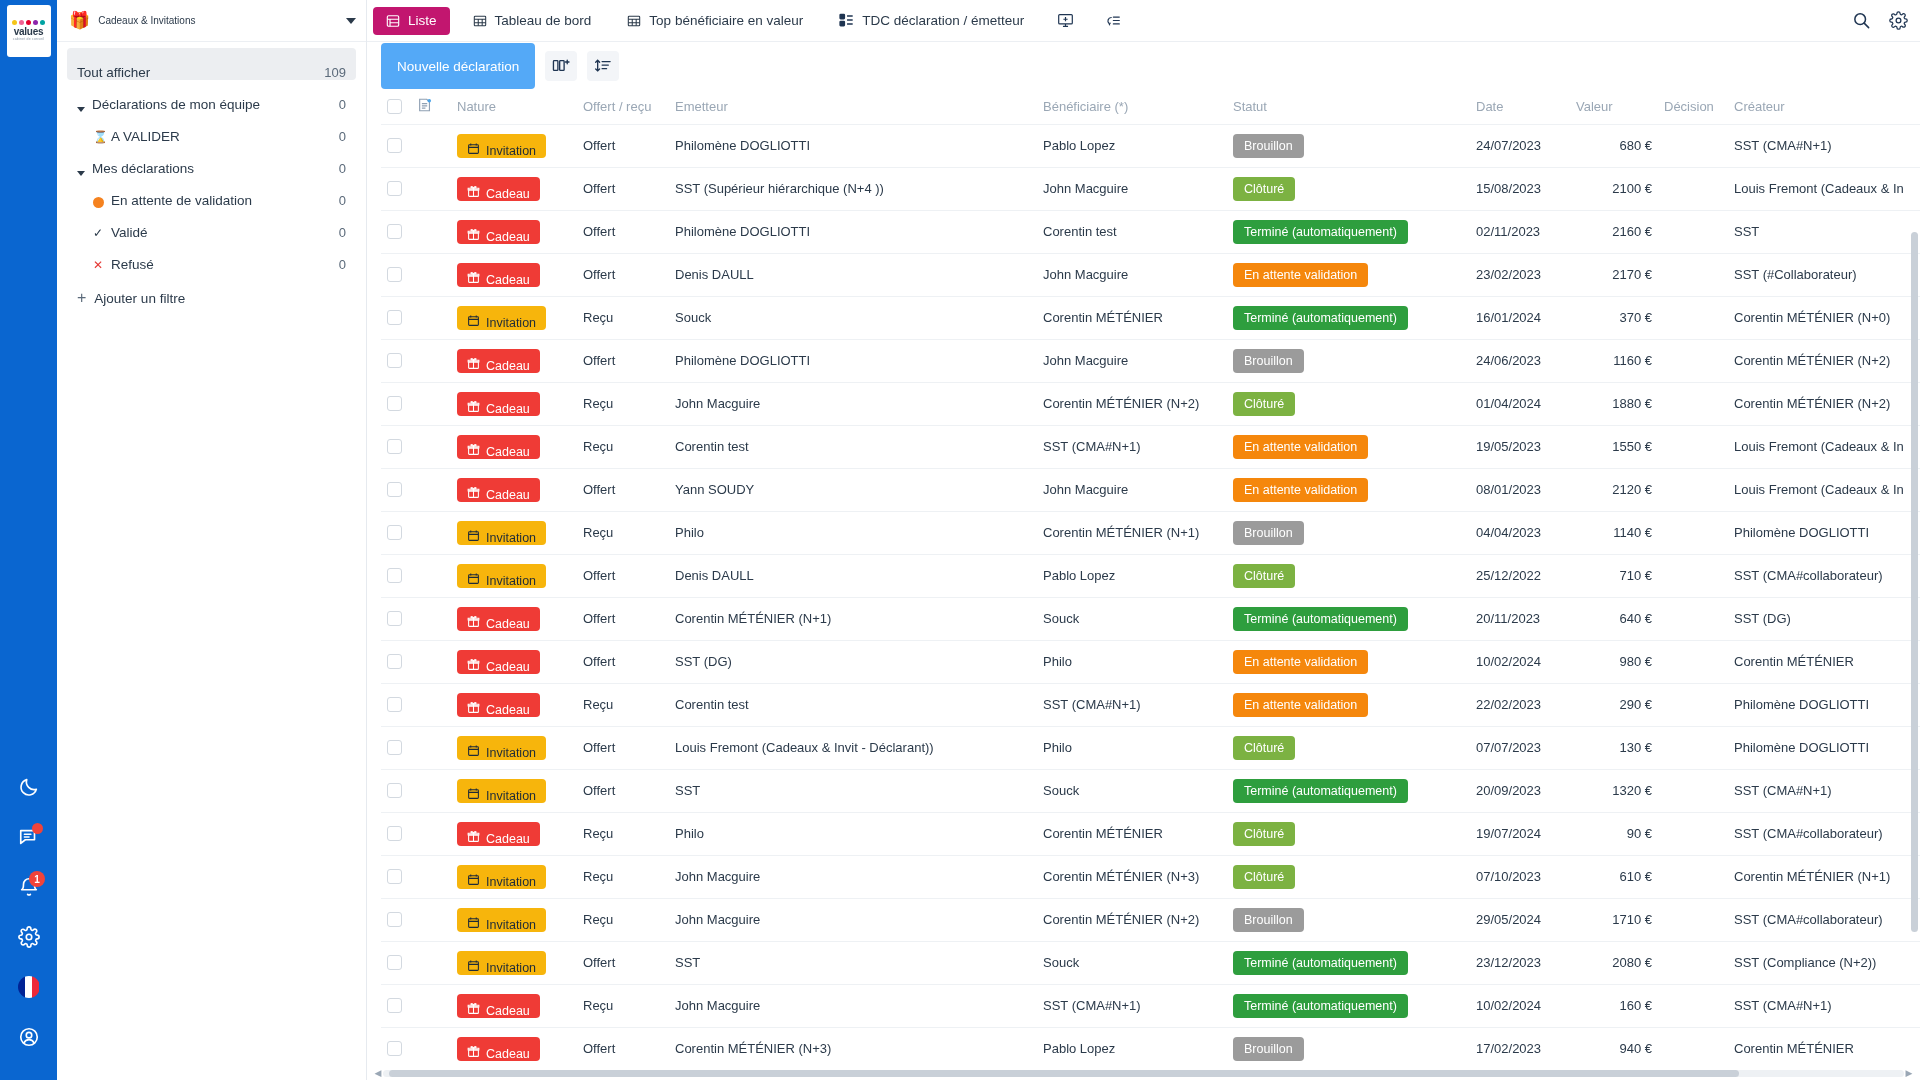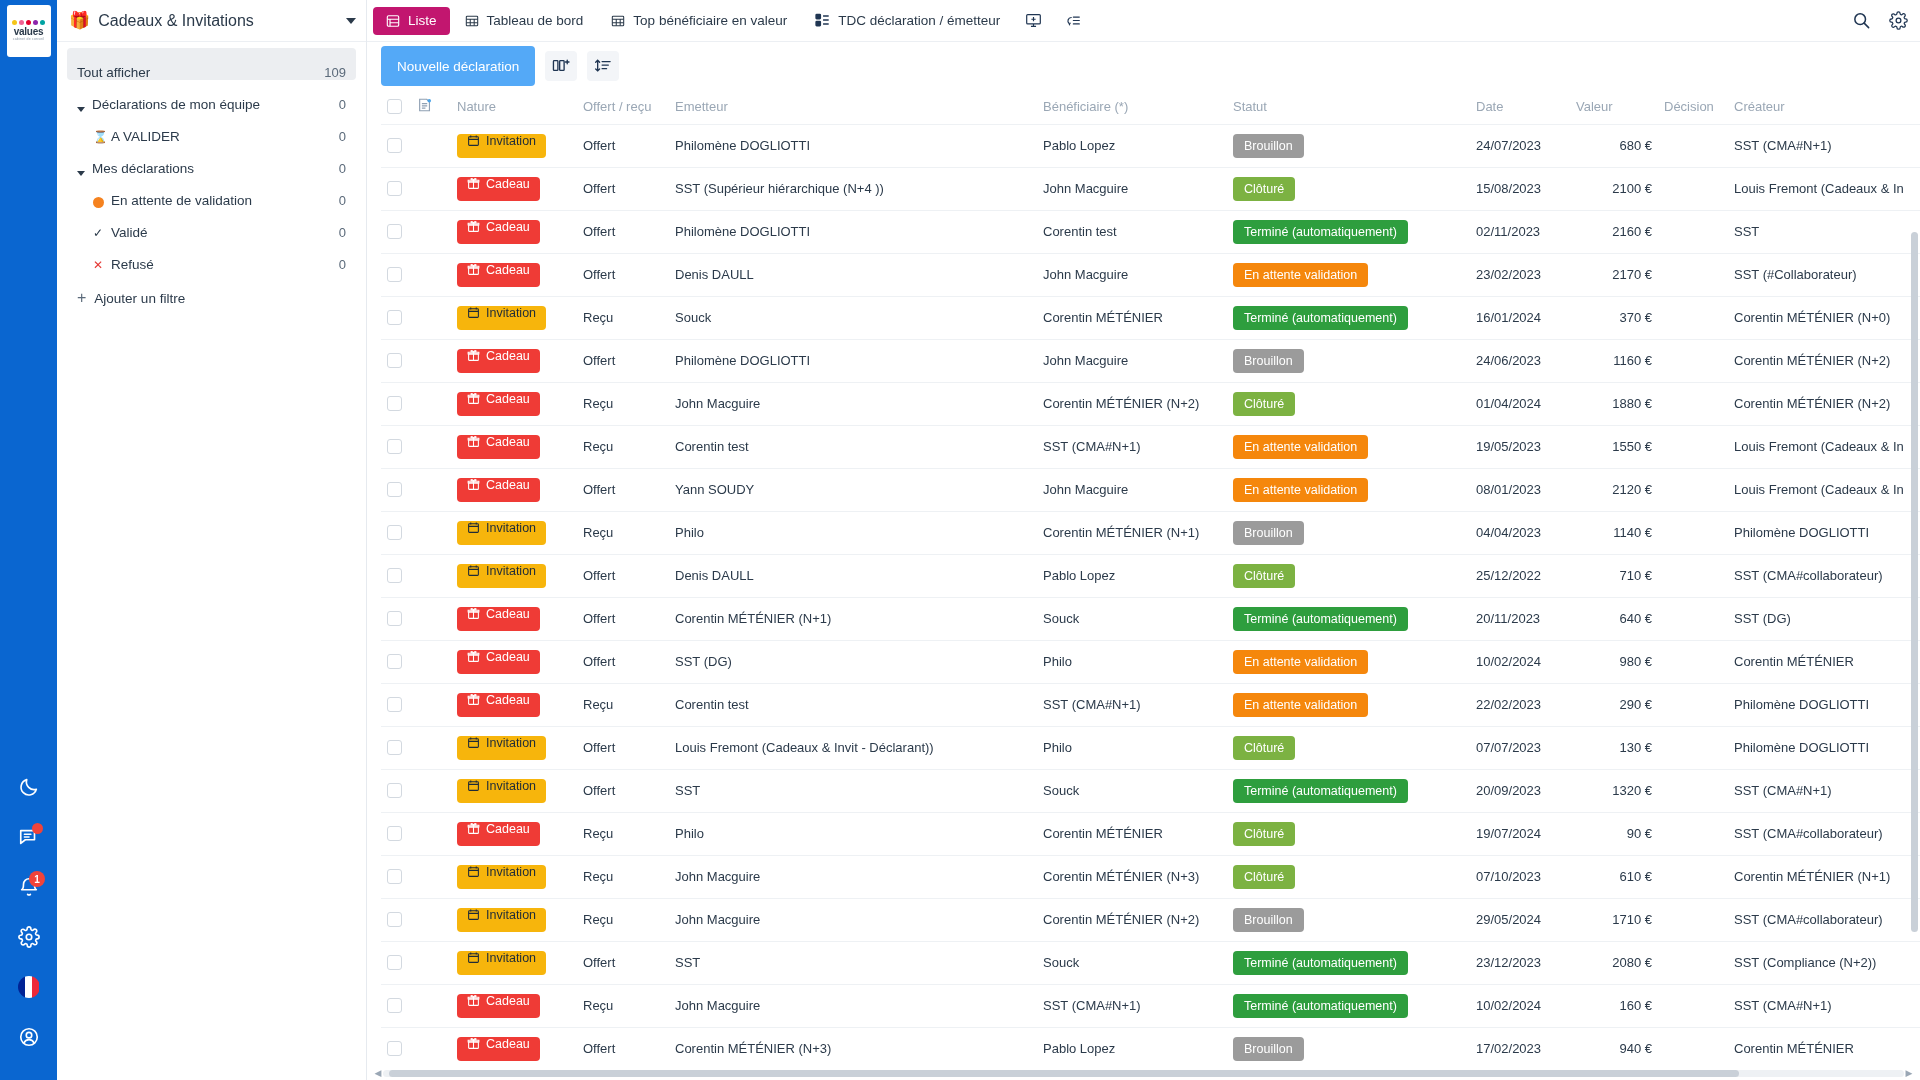--- a/index.html
+++ b/index.html
@@ -56,21 +56,21 @@
   .leftpanel {
     width: 310px; min-width: 310px; height: 1080px;
     background: #fff; border-right: 1px solid #e6eaef;
     display: flex; flex-direction: column;
   }
   .lp-head {
     height: 42px; display: flex; align-items: center; gap: 8px;
     padding: 0 10px 0 12px; border-bottom: 1px solid #eceff3;
   }
   .lp-head .gift { font-size: 17px; line-height: 1; }
-  .lp-title { font-size: 16px; color: #2b3a4a; flex: 1; }
+  .lp-title { font-size: 10px; color: #2b3a4a; flex: 1; }
   .caret-dn {
     width: 0; height: 0; border-left: 5px solid transparent; border-right: 5px solid transparent;
     border-top: 6px solid #2b3a4a; cursor: pointer;
   }
   .lp-list { padding: 6px 10px 0 10px; flex: 1; }
   .lp-item {
     display: flex; align-items: flex-end; height: 32px;
     font-size: 13.5px; color: #2b3a4a; border-radius: 4px;
     padding: 0 10px; cursor: pointer;
   }
@@ -88,38 +88,38 @@
   .lp-add {
     display: flex; align-items: center; gap: 8px; height: 32px;
     padding: 0 10px; font-size: 13.5px; color: #2b3a4a; margin-top: 10px; cursor: pointer;
   }
   .plus { font-size: 16px; color: #5b6a7a; line-height: 1; }
 
   
   .main { flex: 1; display: flex; flex-direction: column; min-width: 0; background:#fff; }
   .topbar {
     height: 42px; border-bottom: 1px solid #eceff3;
-    display: flex; align-items: center; padding: 0 12px 0 6px; gap: 2px;
+    display: flex; align-items: center; padding: 0 12px 0 6px; gap: 10px;
   }
   .tab {
     display: flex; align-items: center; gap: 8px; height: 28px;
     padding: 0 13px; border-radius: 4px; font-size: 13.5px; color: #2b3a4a; cursor: pointer;
     white-space: nowrap;
   }
   .tab.active { background: #c2166f; color: #fff; }
   .tab .ticon { display: inline-flex; }
   .topbar-right { margin-left: auto; display: flex; align-items: center; gap: 18px; }
   .icon-btn { cursor: pointer; display: inline-flex; }
 
   .toolbar {
     height: 48px; display: flex; align-items: center; gap: 10px; padding: 0 0 0 14px;
   }
   .btn-primary {
     background: #54a9f7; color: #fff; border: none; border-radius: 4px;
-    height: 40px; padding: 13px 16px; font-size: 13.5px; cursor: pointer;
+    height: 46px; padding: 13px 16px; font-size: 13.5px; cursor: pointer;
     font-family: "Liberation Sans", sans-serif;
   }
   .tool-sq {
     width: 32px; height: 30px; border-radius: 4px; background: #f3f5f8;
     display: flex; align-items: center; justify-content: center; cursor: pointer;
   }
 
   
   .tablewrap { flex: 1; overflow: hidden; position: relative; padding-left: 14px; }
   table.grid { width: 1566px; border-collapse: collapse; table-layout: fixed; }
@@ -144,21 +144,21 @@
   .c-decision { width: 70px; }
   .c-createur { width: 219px; }
   th.c-valeur { text-align: left; padding-left: 14px; }
   td.c-valeur { padding-right: 22px; }
 
   .chk {
     width: 15px; height: 15px; border: 1px solid #d3d9e0; border-radius: 3px;
     background: #fff; display: block; cursor: pointer;
   }
   .pill {
-    display: inline-flex; align-items: flex-start; gap: 6px;
+    display: inline-flex; align-items: flex-end; gap: 6px;
     height: 24px; border-radius: 4px; padding: 0 10px;
     font-size: 12.5px; color: #fff; white-space: nowrap;
   }
   .pill.cadeau { background: #ef3b36; }
   .pill.invitation { background: #f7b50c; color: #1f2b38; }
   .st {
     display: inline-flex; align-items: center; height: 24px;
     border-radius: 4px; padding: 0 11px; font-size: 12.5px; color: #fff; white-space: nowrap;
   }
   .st.brouillon { background: #9b9b9b; }

